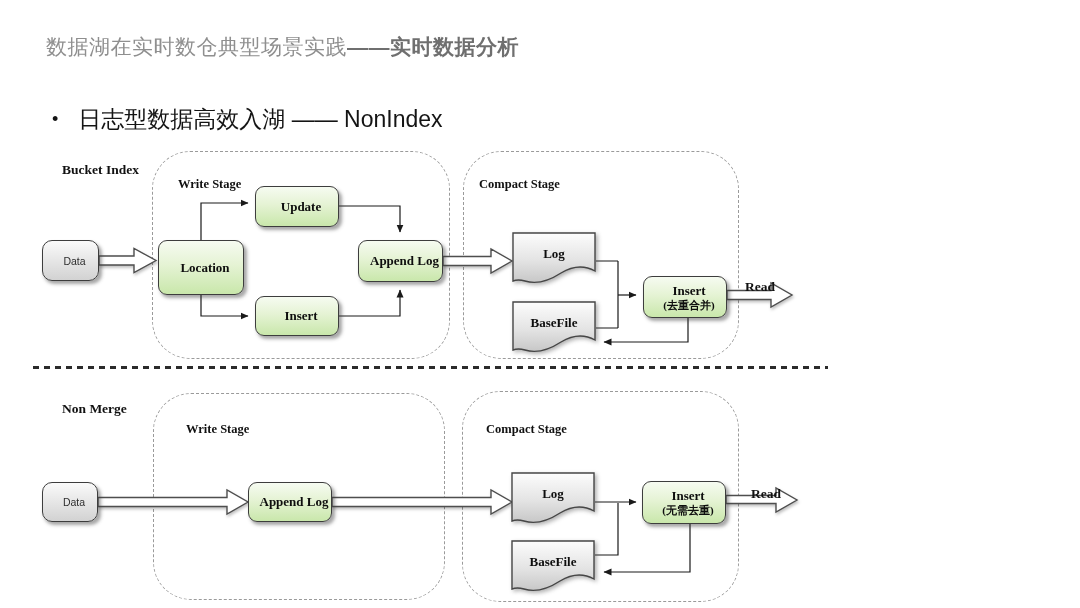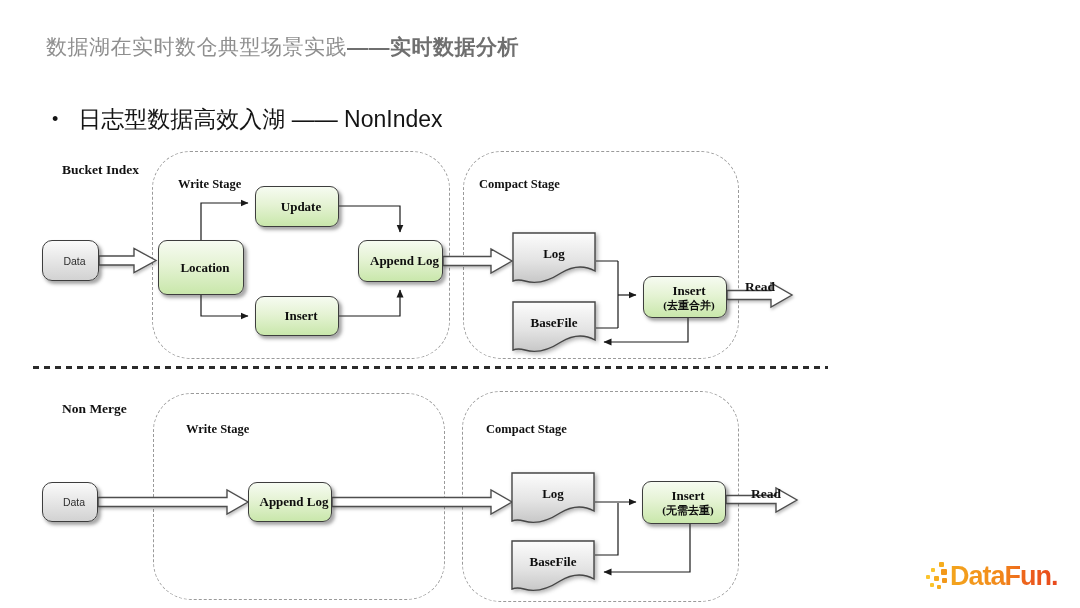--- a/index.html
+++ b/index.html
@@ -193,25 +193,14 @@
     </svg>
     <div class="doc-label">BaseFile</div>
   </div>
 
   <div class="node node-green" style="left:642px;top:481px;width:84px;height:43px">
     <span class="main">Insert</span>
     <span class="sub">(无需去重)</span>
   </div>
   <div class="read-label" style="left:751px;top:475px">Read</div>
 
-  <div class="logo">
-    <span class="pix" style="left:13px;top:6px;width:5px;height:5px;background:#f6ad1e"></span>
-    <span class="pix" style="left:5px;top:12px;width:4px;height:4px;background:#fbc52d"></span>
-    <span class="pix" style="left:15px;top:13px;width:6px;height:6px;background:#f2981b"></span>
-    <span class="pix" style="left:0px;top:19px;width:4px;height:4px;background:#fbc52d"></span>
-    <span class="pix" style="left:8px;top:20px;width:5px;height:5px;background:#f6ad1e"></span>
-    <span class="pix" style="left:16px;top:22px;width:5px;height:5px;background:#f2981b"></span>
-    <span class="pix" style="left:4px;top:27px;width:4px;height:4px;background:#fbc52d"></span>
-    <span class="pix" style="left:11px;top:29px;width:4px;height:4px;background:#f6ad1e"></span>
-    <span class="logo-text">DataFun.</span>
-  </div>
 
 </div>
 
 </body></html>

